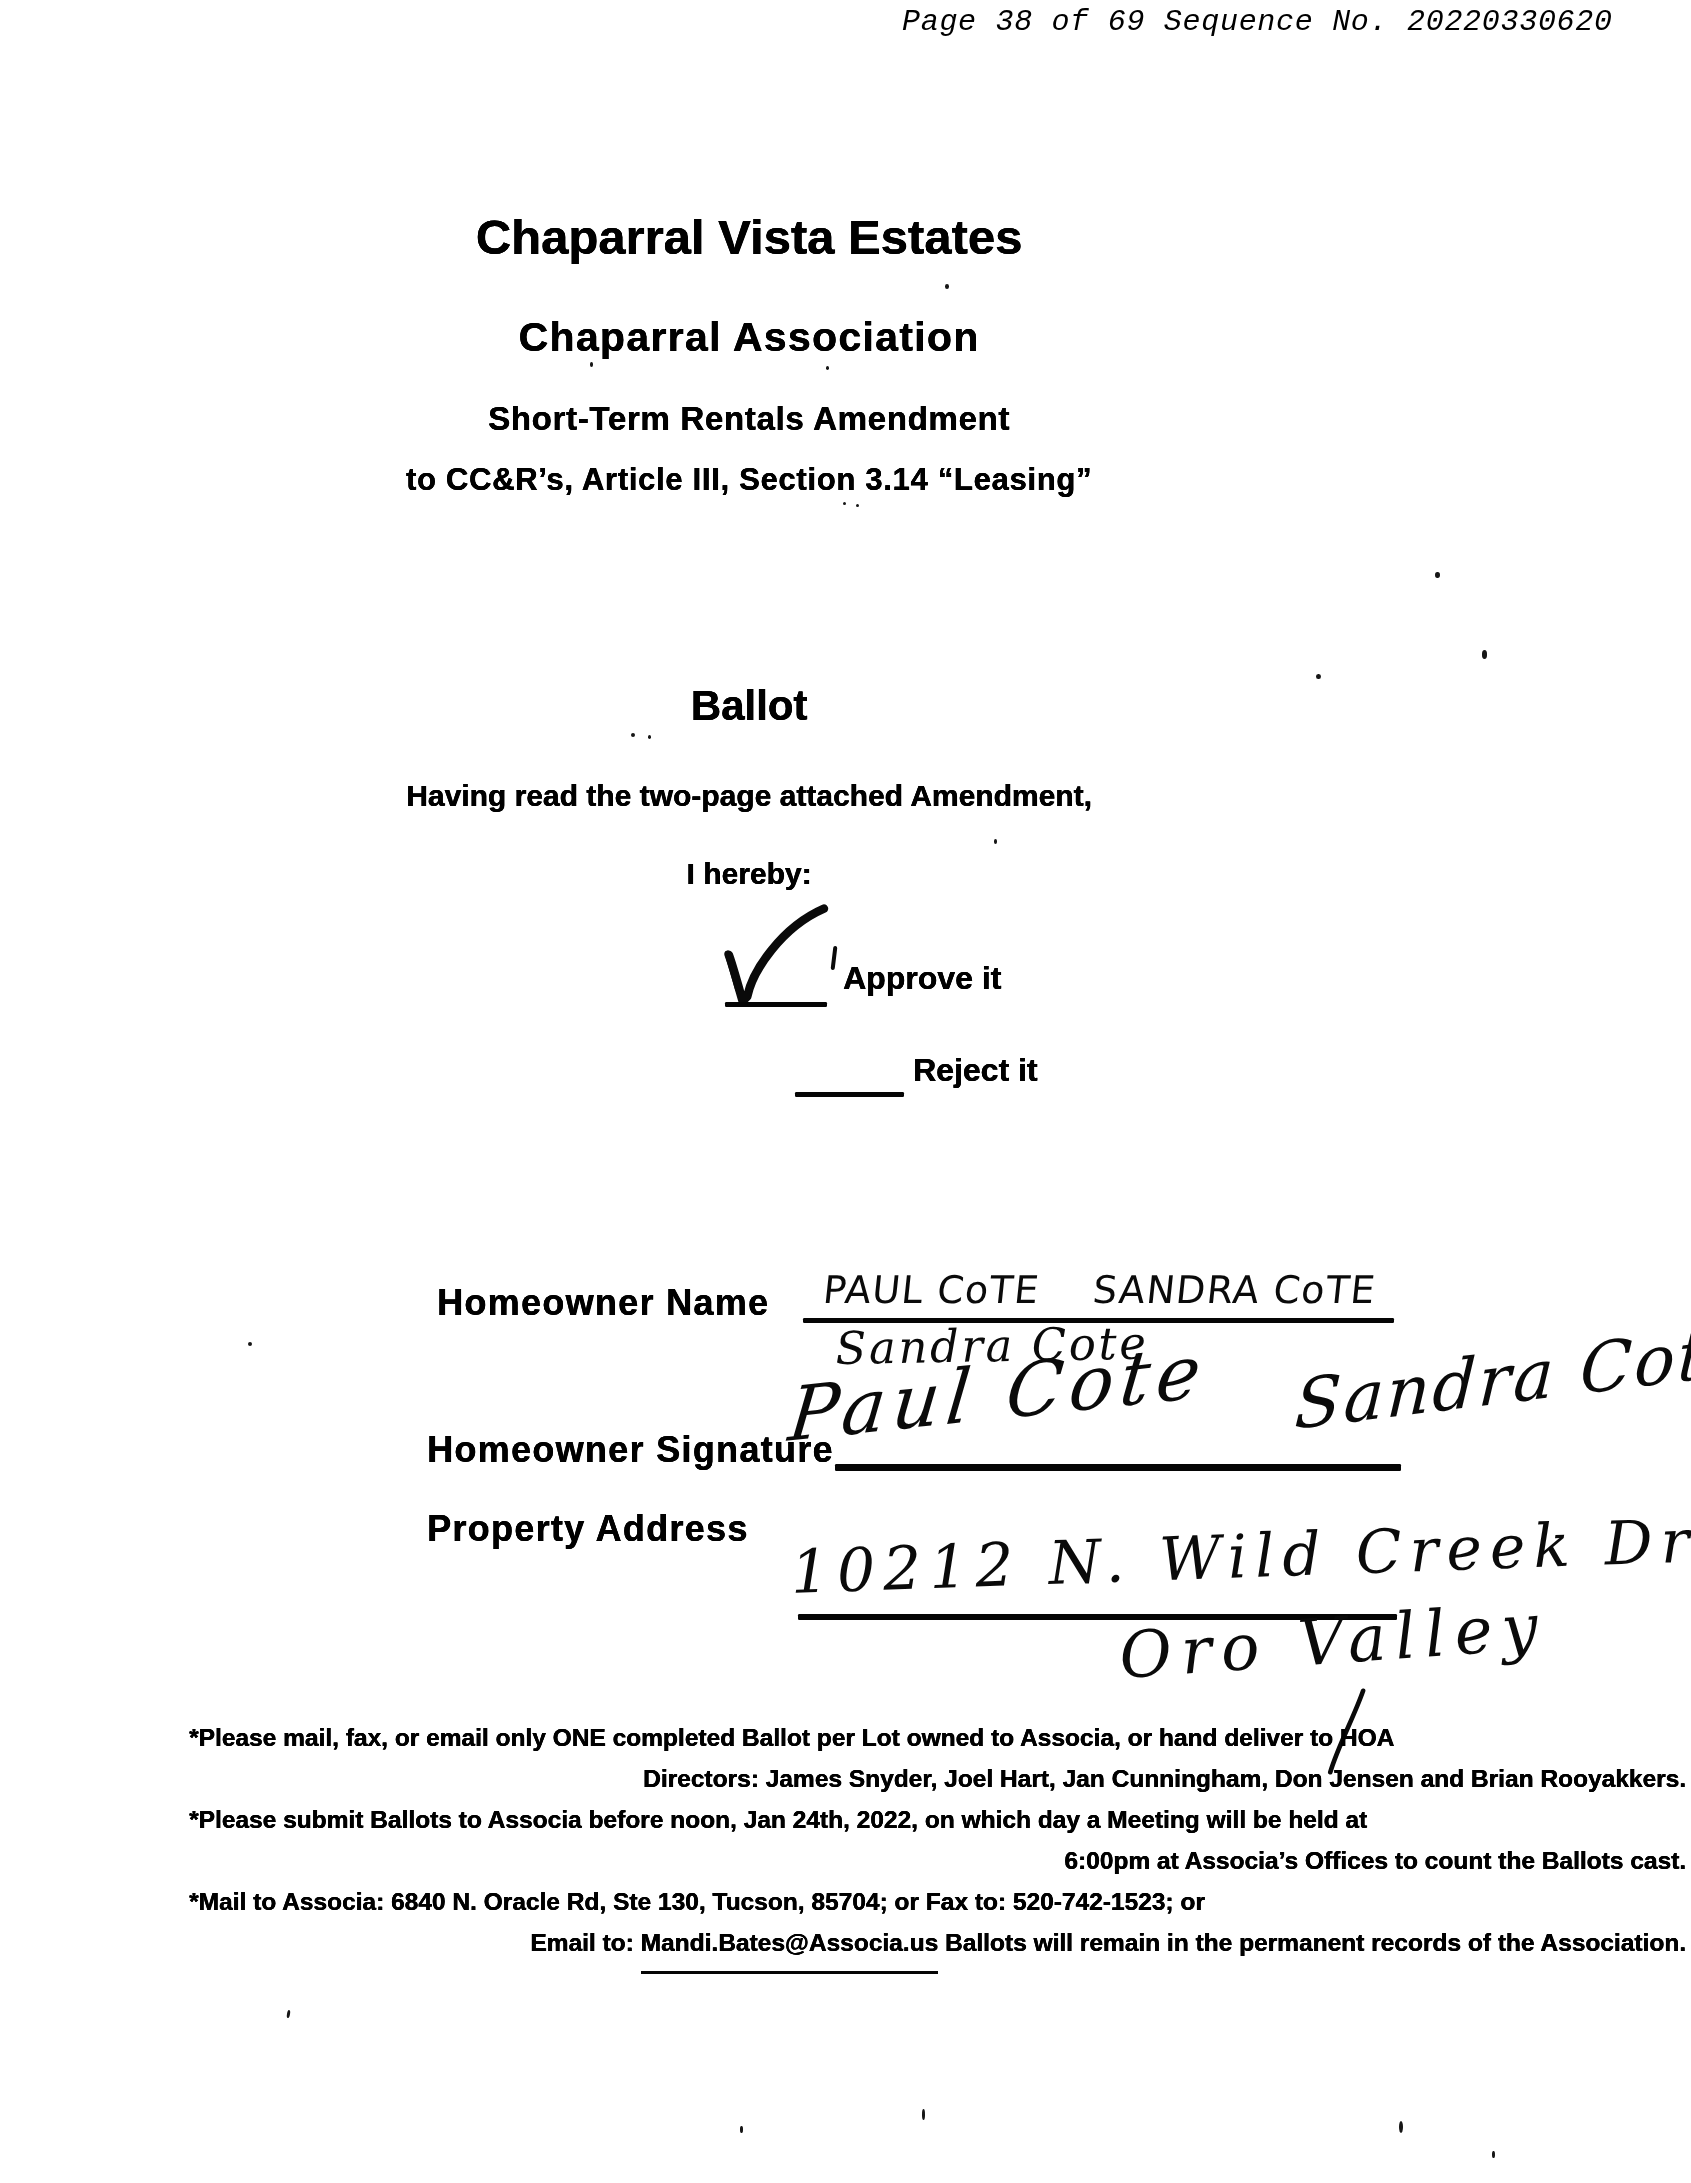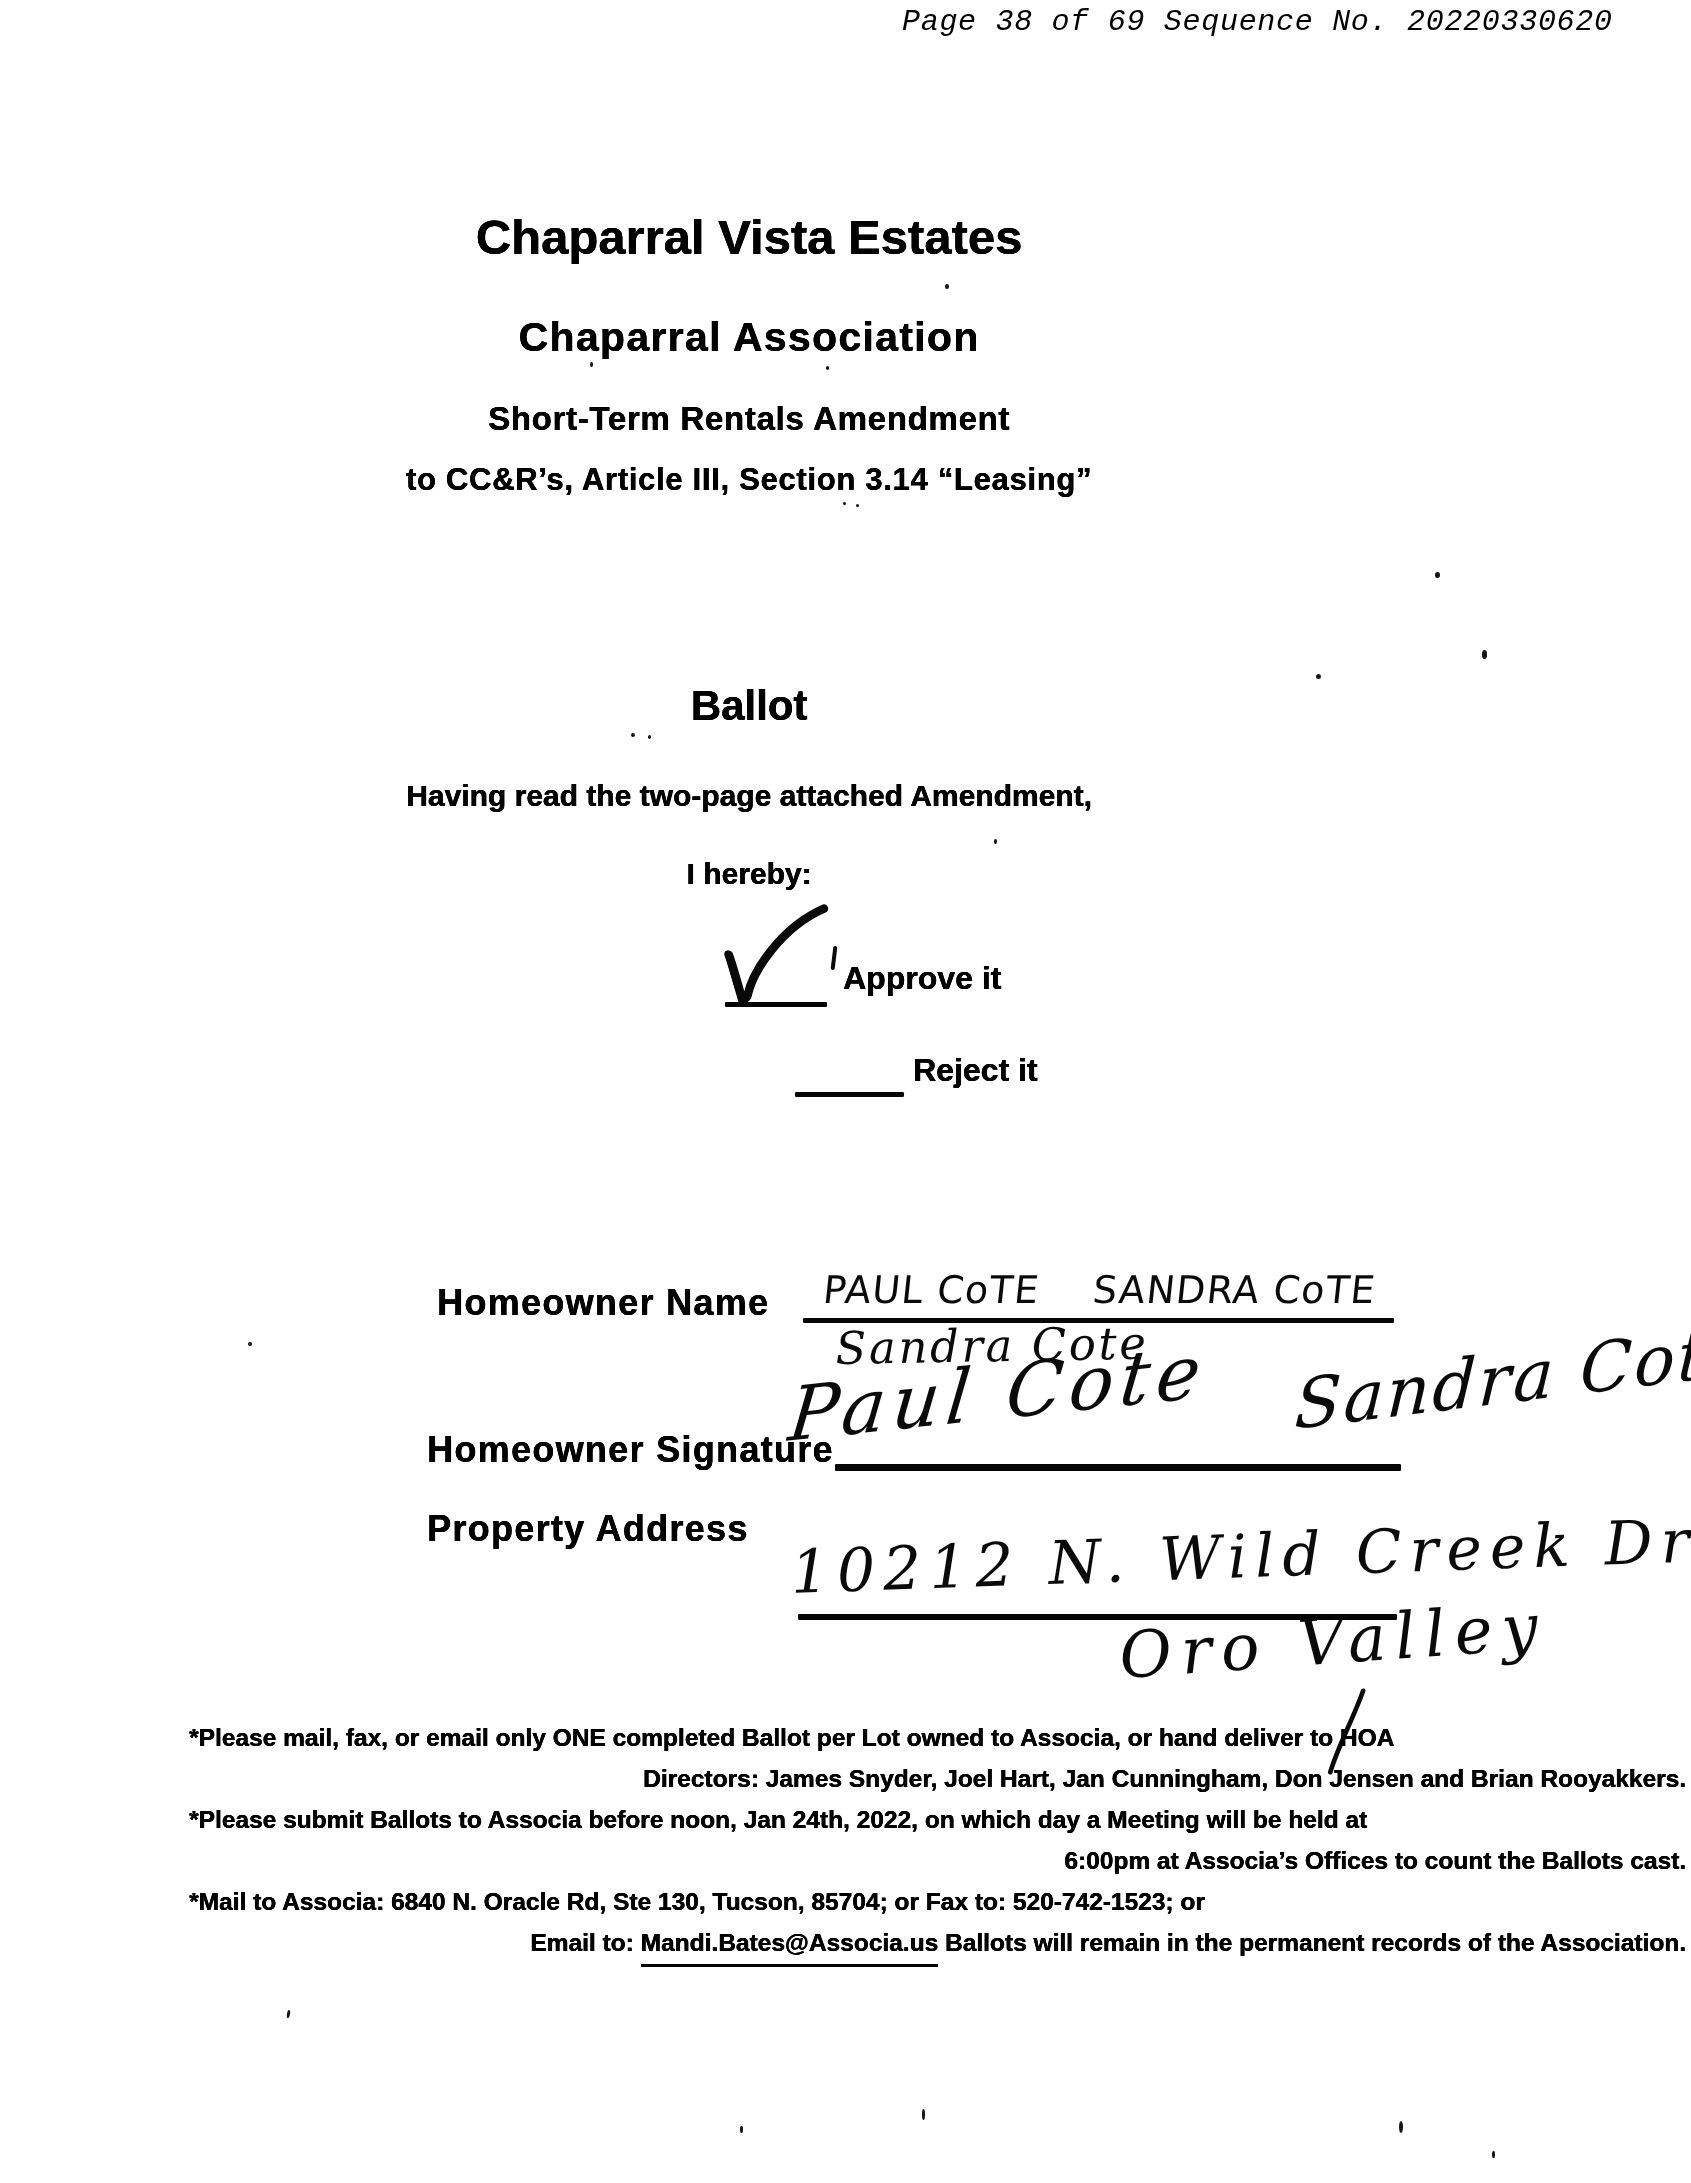--- a/index.html
+++ b/index.html
@@ -44,21 +44,21 @@
   .hw-script{ 
     font-style:italic;
     transform-origin:left bottom;
   }
   .footer{
     position:absolute;left:189px;top:1717px;width:1497px;
     font-size:24.5px;font-weight:700;line-height:41px;
   }
   .fline{white-space:nowrap;}
   .indent{padding-left:45px;text-align:right;}
-  .email-underline{border-bottom:3.3px solid #050505;padding-bottom:8px;}
+  .email-underline{border-bottom:3.3px solid #050505;padding-bottom:15px;}
   .speck{position:absolute;background:#161616;border-radius:50%;}
   svg.ink path{fill:none;stroke:#0a0a0a;stroke-linecap:round;stroke-linejoin:round;}
 </style>
 </head>
 <body>
 
 <div class="page">
 
   <div class="abs mono" style="top:5.3px;left:902px;font-style:italic;">Page 38 of 69 Sequence No. 20220330620</div>
 

